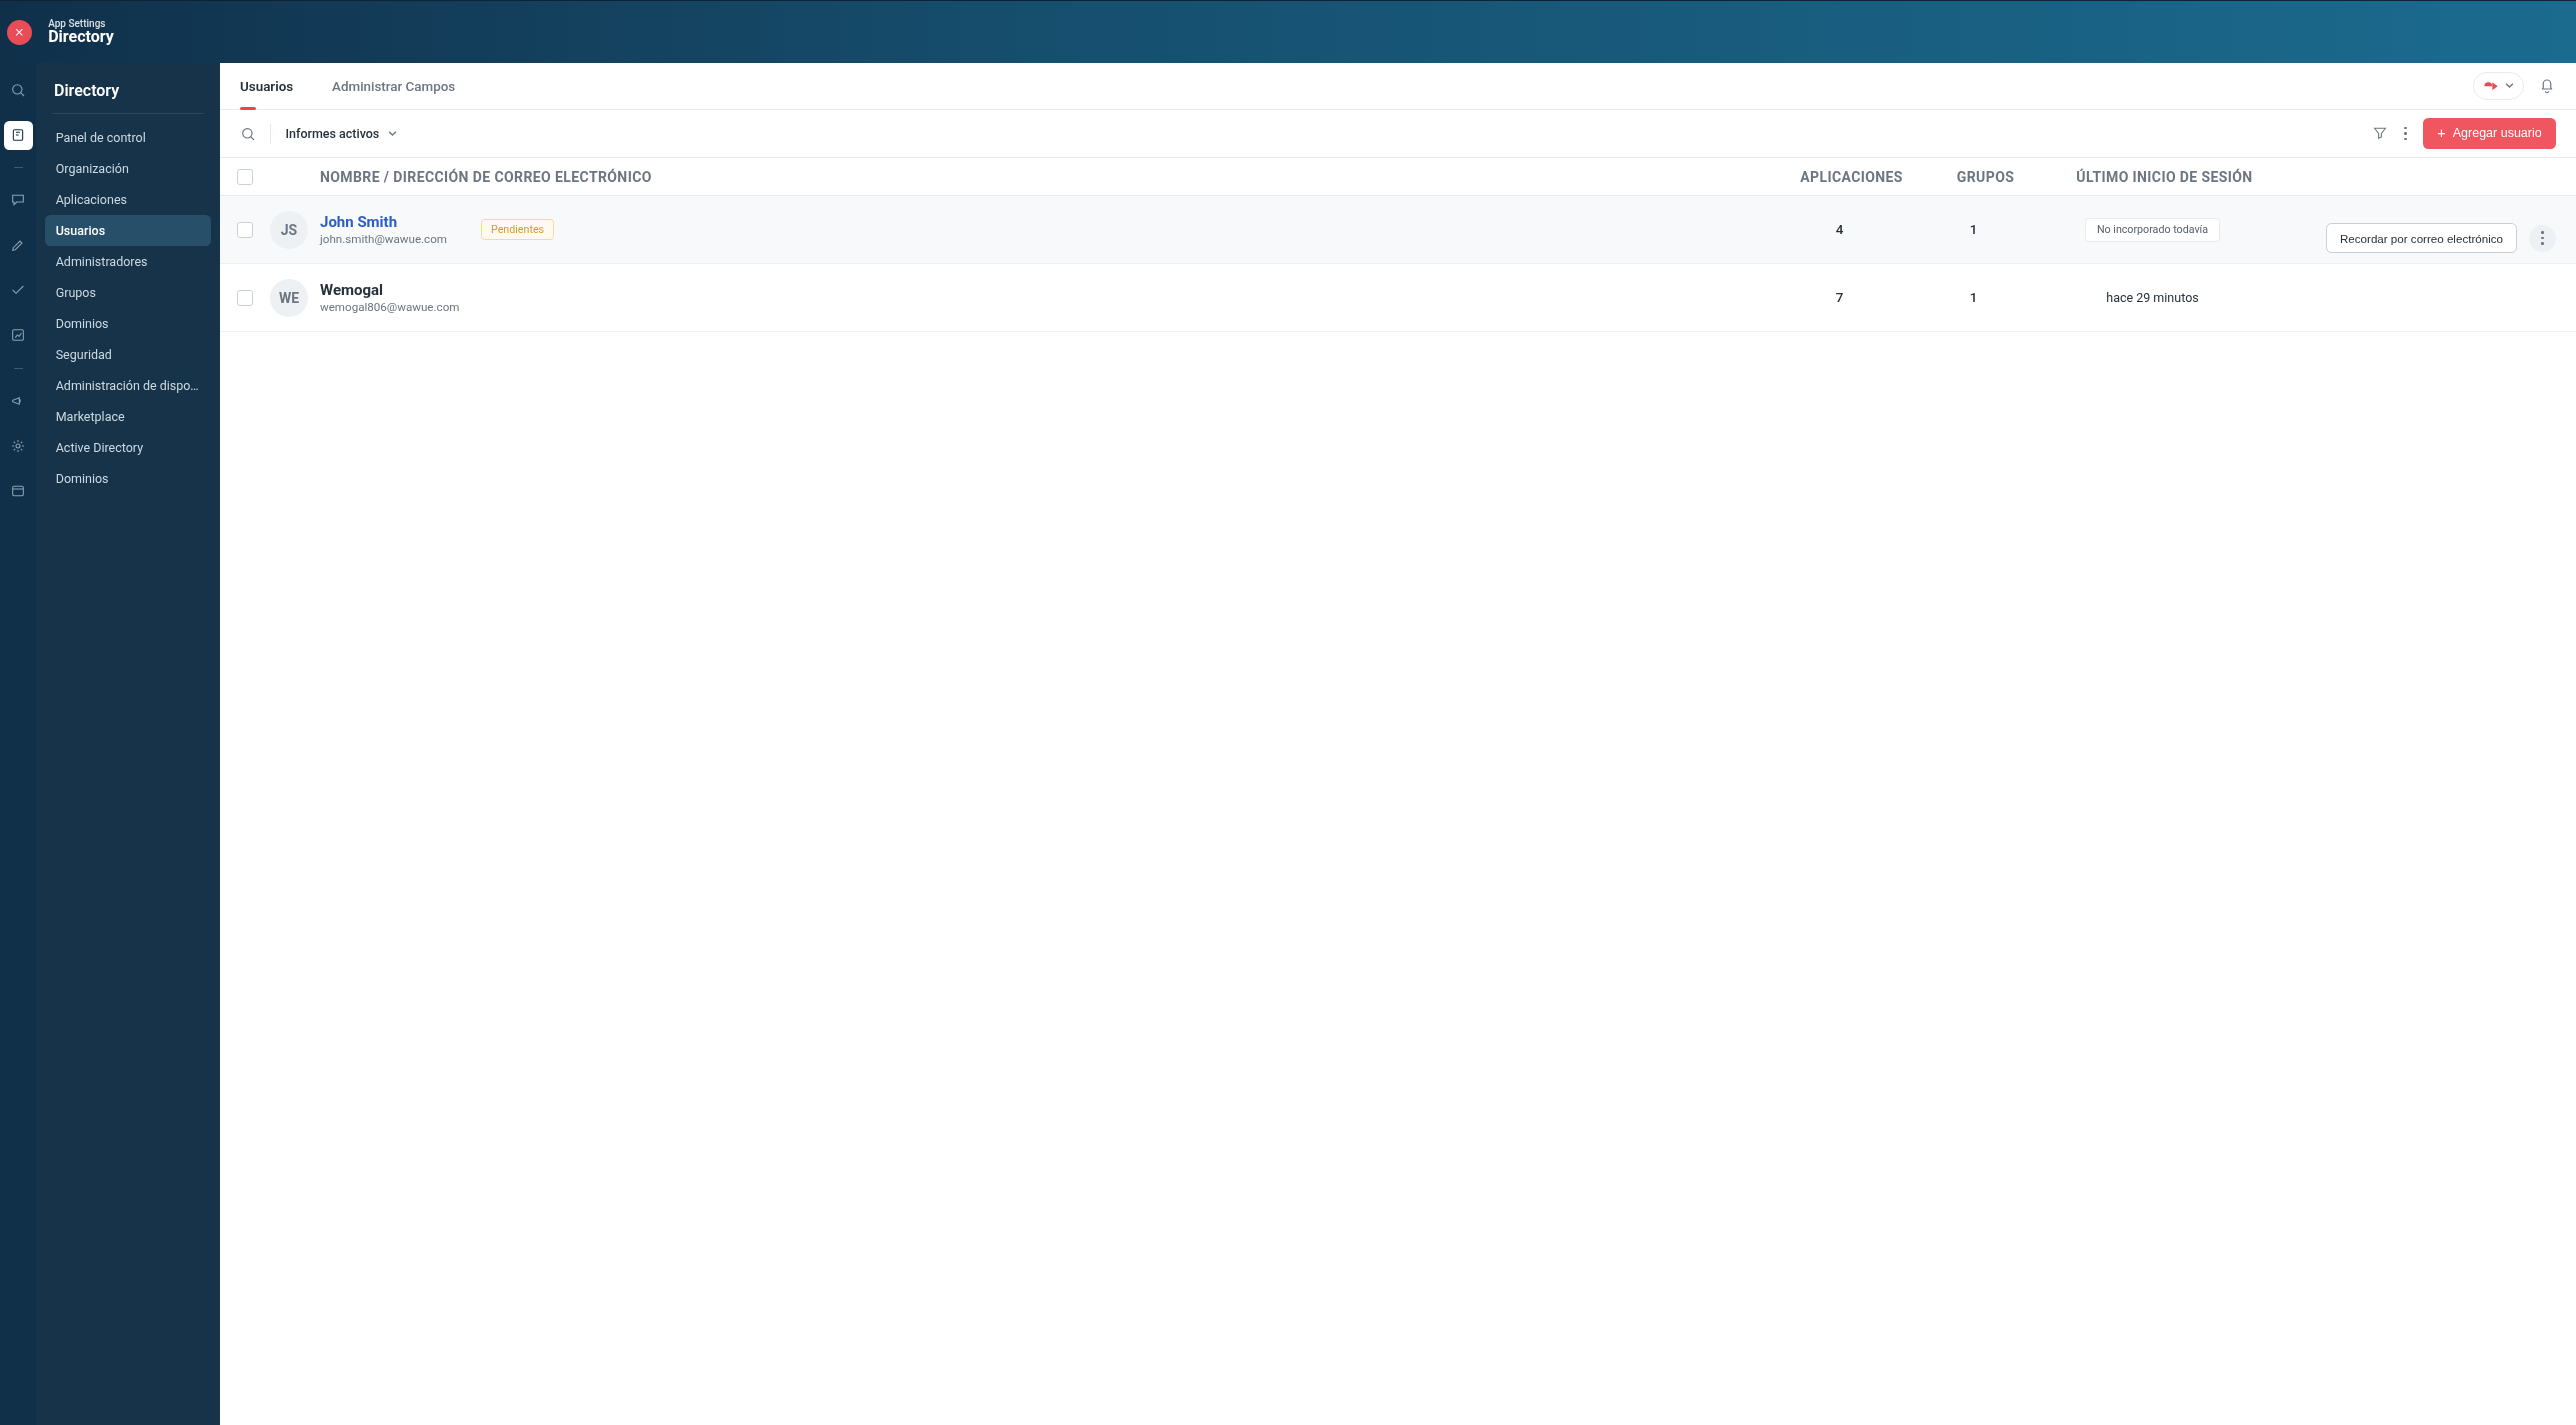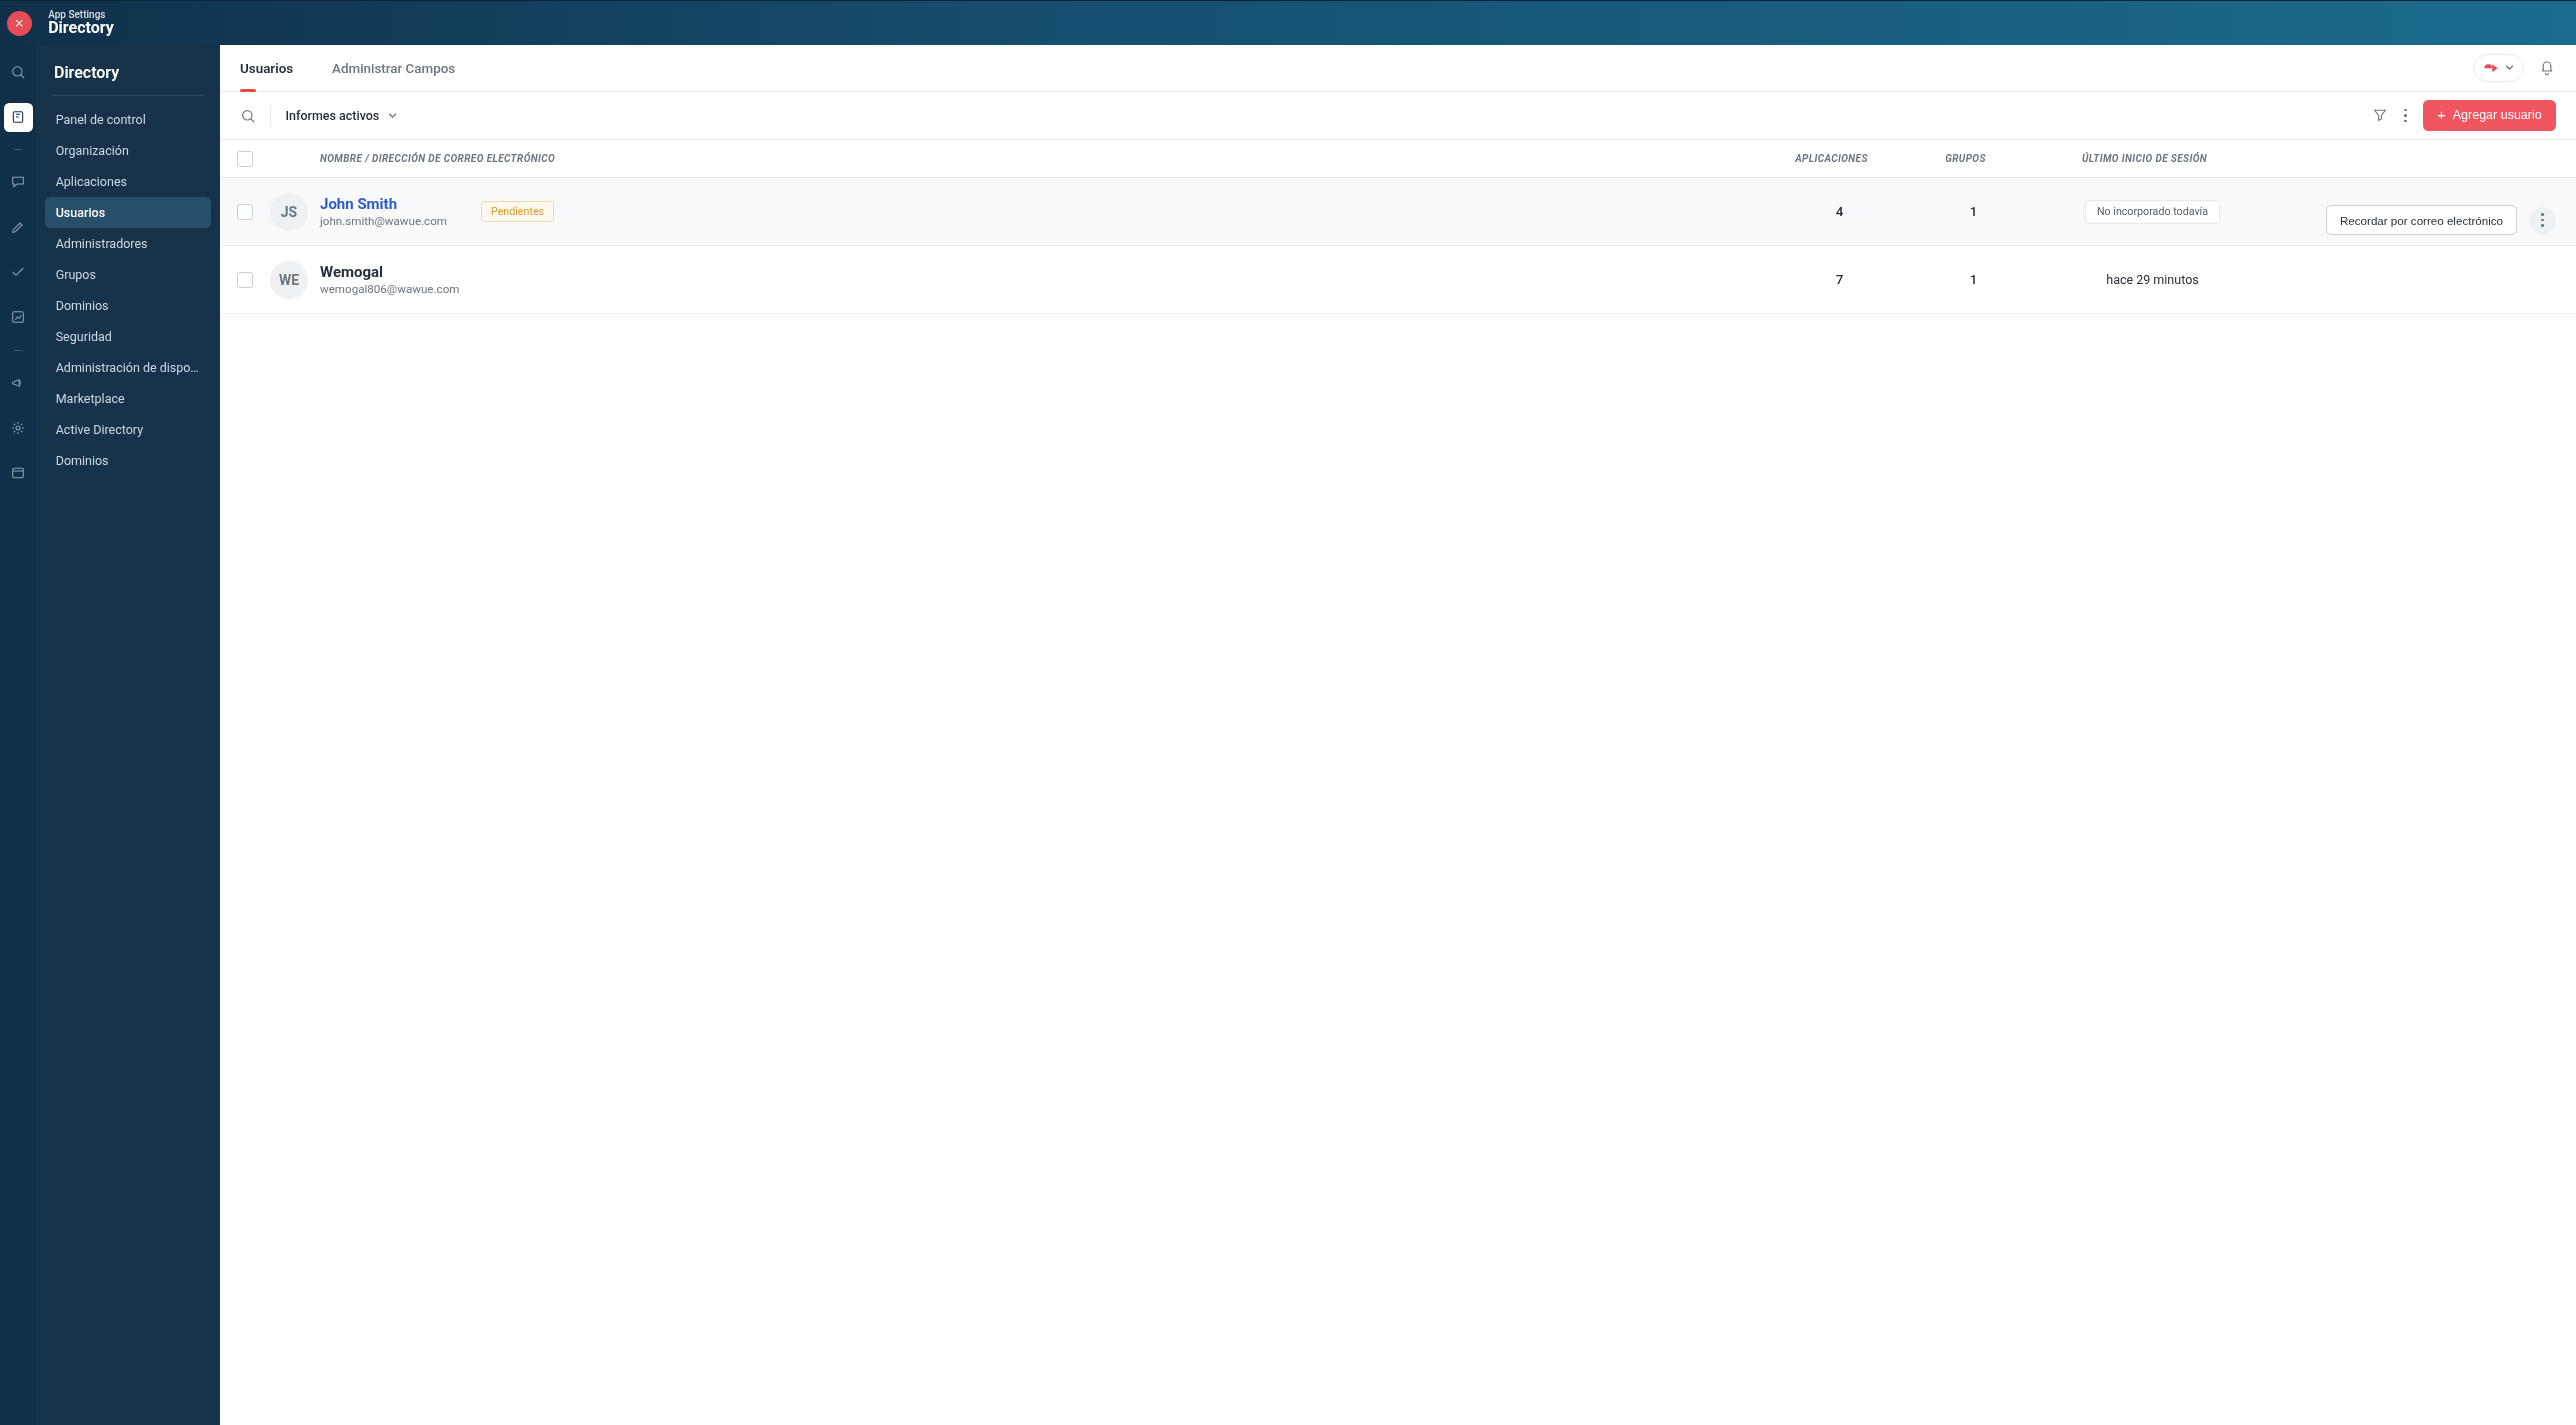--- a/index.html
+++ b/index.html
@@ -8,21 +8,21 @@
     font-size: 12.5px;
     color: #27313b;
     background: #fff;
     overflow: hidden;
   }
   .app { display: flex; flex-direction: column; height: 100vh; }
 
   
   .top-header {
     background: linear-gradient(90deg, #10304a 0%, #164e6e 40%, #1b6b8f 100%);
-    height: 45px;
+    height: 63px;
     display: flex;
     align-items: center;
     position: relative;
     padding-left: 0;
     border-top: 1.8px solid #0e2436;
   }
   .close-btn {
     width: 25px; height: 25px;
     background: #e64d57;
     border-radius: 50%;
@@ -176,27 +176,26 @@
   .add-btn .plus { font-size: 14.3px; line-height: 1; }
 
   
   .table { width: 100%; }
   .thead {
     display: grid;
     grid-template-columns: 50px 50px 1fr 143px 125px 233px 287px;
     align-items: center;
     height: 38px;
     border-bottom: 0.9px solid #e6eaee;
-    font-size: 10px;
+    font-size: 14px;
     letter-spacing: 0.4px;
     color: #6b7680;
     font-weight: 700;
     text-transform: uppercase;
-    padding-right: 28px;
-    font-style: italic;
+    padding-right: 8px;
   }
   .thead .th { white-space: nowrap; }
   .th-apps, .th-groups, .th-last { text-align: center; }
 
   .trow {
     display: grid;
     grid-template-columns: 50px 50px 1fr 143px 125px 233px 287px;
     align-items: center;
     min-height: 68px;
     border-bottom: 0.9px solid #eef1f4;

